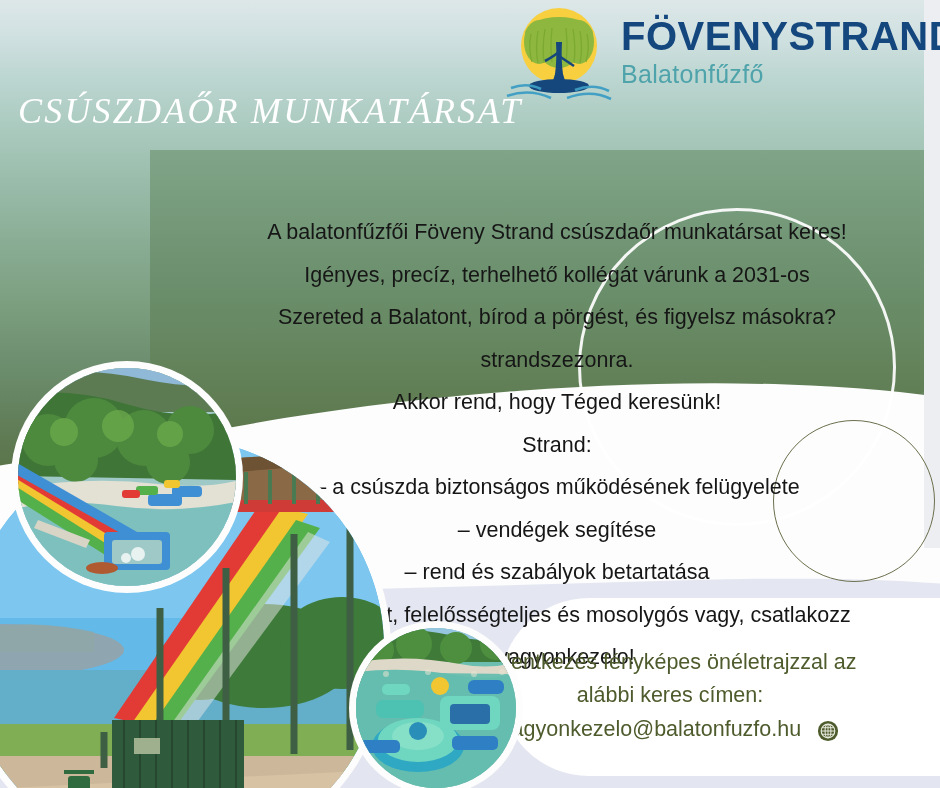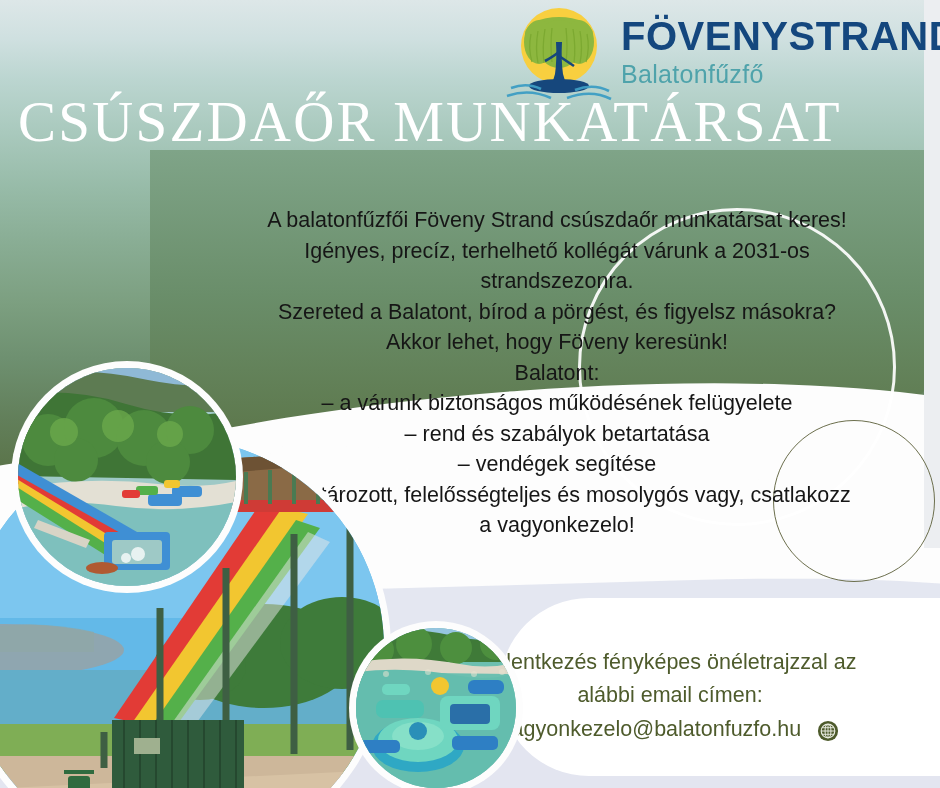--- a/index.html
+++ b/index.html
@@ -98,32 +98,33 @@
   }
   .logo-sub{
     font-family:"Liberation Sans", sans-serif;
     font-size:25px;color:#4fa3ab;line-height:1;margin-top:6px;
     letter-spacing:.3px;white-space:nowrap;
   }
   
   .headline{
     position:absolute;left:18px;top:92px;width:830px;
     font-family:"Liberation Serif", serif;
-    font-weight:400;font-size:57px;line-height:1.06;
+    font-weight:400;font-size:36px;line-height:1.06;
     letter-spacing:2.2px;color:#ffffff;
     text-transform:uppercase;
+    font-style:italic;
   }
   
   .body-copy{
     position:absolute;left:176px;top:205px;width:762px;
     text-align:center;
     font-family:"Liberation Sans", sans-serif;
     font-size:21.5px;line-height:1.42;color:#161616;
   }
-  .body-copy p{margin:0;}
+  .body-copy p{margin:12px;}
   
   .footer-copy{
     position:absolute;left:440px;top:646px;width:460px;
     text-align:center;
     font-family:"Liberation Sans", sans-serif;
     font-size:21.5px;line-height:1.52;color:#4e5b2c;
   }
   .footer-copy p{margin:0;}
   .email-row{
     display:flex;align-items:center;justify-content:center;gap:16px;
@@ -199,27 +200,27 @@
     </div>
   </div>
 
   <div class="headline">
     <div>CSÚSZDAŐR MUNKATÁRSAT</div>
   </div>
 
   <div class="body-copy">
     <p>A balatonfűzfői Föveny Strand csúszdaőr munkatársat keres!</p>
     <p>Igényes, precíz, terhelhető kollégát várunk a 2031-os</p>
+    <p>Szereted a Balatont, bírod a pörgést, és figyelsz másokra?</p>
     <p>strandszezonra.</p>
-    <p>Szereted a Balatont, bírod a pörgést, és figyelsz másokra?</p>
-    <p>Akkor lehet, hogy Föveny keresünk!</p>
-    <p>Balatont:</p>
-    <p>– a várunk biztonságos működésének felügyelete</p>
+    <p>Akkor rend, hogy Téged keresünk!</p>
+    <p>Strand:</p>
+    <p>– a csúszda biztonságos működésének felügyelete</p>
+    <p>– vendégek segítése</p>
     <p>– rend és szabályok betartatása</p>
-    <p>– vendégek segítése</p>
     <p>Ha határozott, felelősségteljes és mosolygós vagy, csatlakozz</p>
     <p>a vagyonkezelo!</p>
   </div>
 
   <div class="photo photo-big">
     <svg viewBox="0 0 420 420" xmlns="http://www.w3.org/2000/svg" aria-hidden="true">
       <rect width="420" height="420" fill="#63b9e8"></rect>
       <rect y="0" width="420" height="180" fill="#7cc6ef"></rect>
       <ellipse cx="40" cy="212" rx="120" ry="26" fill="#8fa6b0"></ellipse>
       <rect y="232" width="420" height="58" fill="#63aec9"></rect>
@@ -360,21 +361,21 @@
         <circle cx="30" cy="46" r="3"></circle>
           <circle cx="72" cy="44" r="3"></circle>
         <circle cx="118" cy="46" r="3"></circle>
           <circle cx="146" cy="44" r="3"></circle>
       </g>
     </svg>
   </div>
 
   <div class="footer-copy">
     <p>Jelentkezés fényképes önéletrajzzal az</p>
-    <p>alábbi email címen:</p>
+    <p>alábbi keres címen:</p>
     <div class="email-row">
       <span>vagyonkezelo@balatonfuzfo.hu</span>
       <span class="globe">
         <svg viewBox="0 0 24 24" xmlns="http://www.w3.org/2000/svg" aria-hidden="true">
           <circle cx="12" cy="12" r="11" fill="#4e5b2c"></circle>
           <circle cx="12" cy="12" r="7.4" fill="none" stroke="#e9ece0" stroke-width="1.3"></circle>
           <ellipse cx="12" cy="12" rx="3.2" ry="7.4" fill="none" stroke="#e9ece0" stroke-width="1.1"></ellipse>
           <path d="M4.6 12 h14.8" stroke="#e9ece0" stroke-width="1.1"></path>
           <path d="M5.6 8.4 h12.8" stroke="#e9ece0" stroke-width="1"></path>
           <path d="M5.6 15.6 h12.8" stroke="#e9ece0" stroke-width="1"></path>

